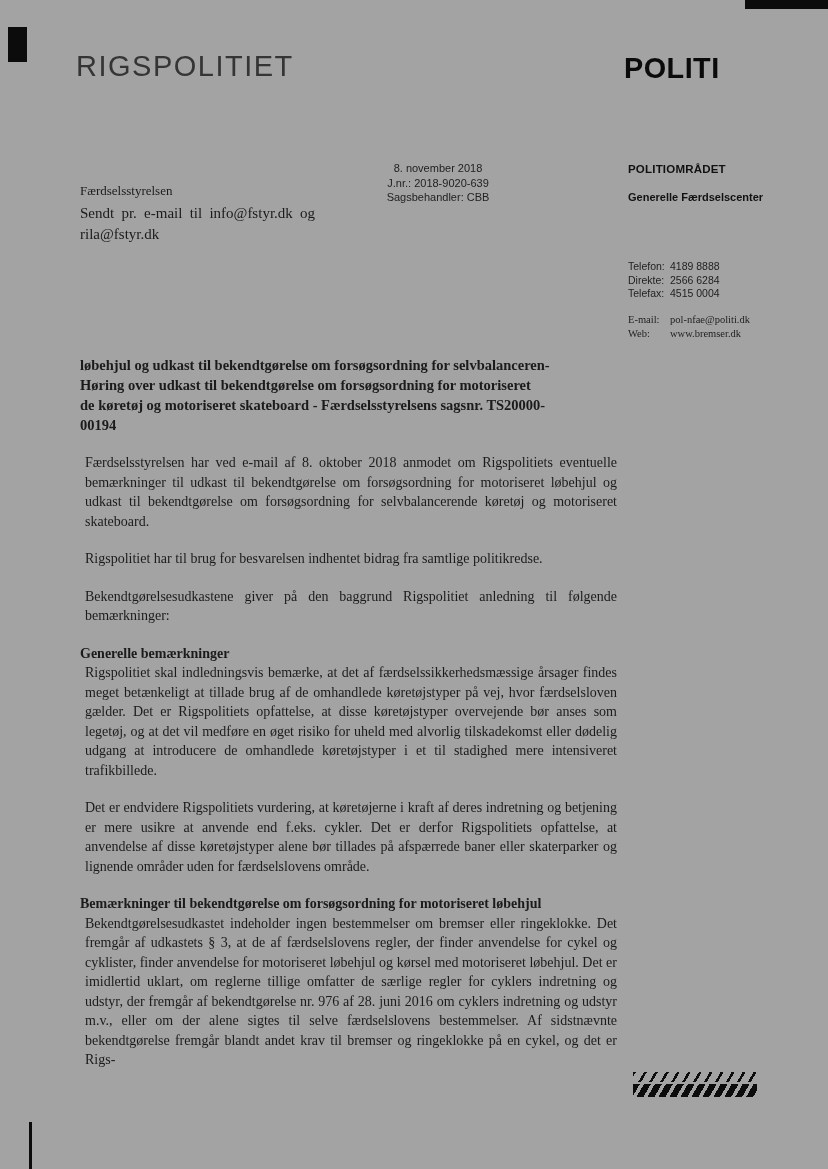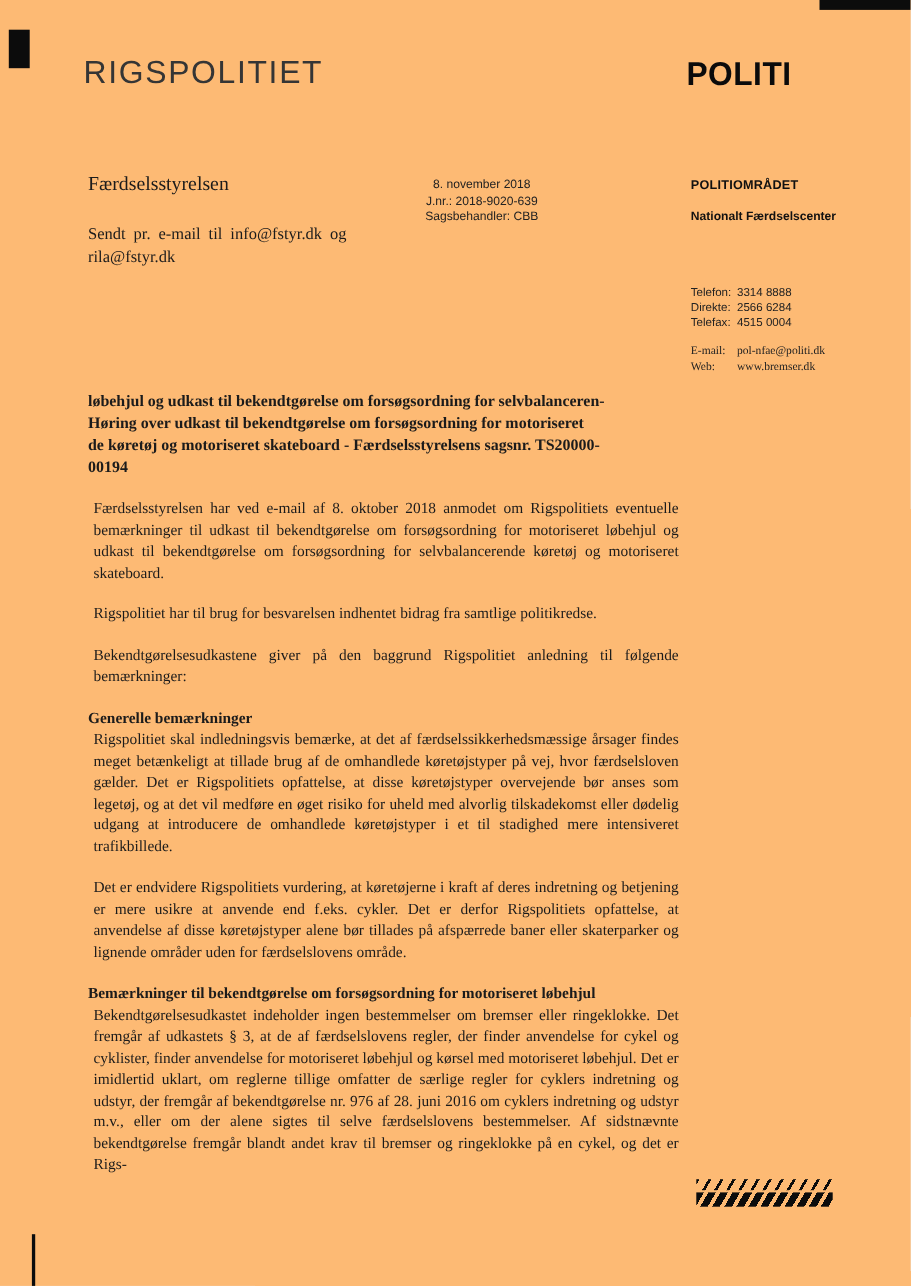--- a/index.html
+++ b/index.html
@@ -1,21 +1,21 @@
 <!DOCTYPE html>
 <html><head>
 <meta charset="utf-8">
 <style>
   html, body { margin: 0; padding: 0; background: #e8e8e6; }
   .page {
     position: relative;
     width: 828px;
     height: 1169px;
     margin: 0 auto;
-    background: #fdba74;
+    background: #a3a3a3;
     font-family: "Liberation Serif", serif;
     color: #1b1b1b;
     overflow: hidden;
   }
 
   
   .artifact-tl { position: absolute; left: 8px; top: 27px; width: 19px; height: 35px; background: #0c0c0c; }
   .artifact-tr { position: absolute; right: 0; top: 0; width: 83px; height: 9px; background: #0c0c0c; }
   .artifact-bl { position: absolute; left: 29px; bottom: 0; width: 3px; height: 47px; background: #0c0c0c; }
 
@@ -26,21 +26,21 @@
     font-size: 29px; font-weight: 400; letter-spacing: 1.5px; color: #353535;
   }
   .logo-politi {
     position: absolute; left: 624px; top: 51px;
     font-family: "Liberation Sans", sans-serif;
     font-size: 30px; font-weight: 800; letter-spacing: 0.5px; color: #0b0b0b;
     transform: scaleX(0.96); transform-origin: left top;
   }
 
   
-  .recipient { position: absolute; left: 80px; top: 157px; font-size: 18px; }
+  .recipient { position: absolute; left: 80px; top: 183px; font-size: 13px; }
   .sent { position: absolute; left: 80px; top: 203px; font-size: 15px; line-height: 21px; width: 280px; }
   .sent .l1 { word-spacing: 3.5px; }
 
   
   .meta {
     position: absolute; left: 330px; top: 161px; width: 216px;
     text-align: center; font-family: "Liberation Sans", sans-serif;
     font-size: 11px; line-height: 14.5px; color: #222;
   }
 
@@ -97,25 +97,25 @@
   </div>
 
   <div class="meta">
     <div>8. november 2018</div>
     <div><span>J.nr.:</span> <span>2018-9020-639</span></div>
     <div><span>Sagsbehandler:</span> <span>CBB</span></div>
   </div>
 
   <div class="sidebar-top">
     <div class="dept">POLITIOMRÅDET</div>
-    <div class="center">Nationalt Færdselscenter</div>
+    <div class="center">Generelle Færdselscenter</div>
   </div>
 
   <div class="contact">
-    <div class="row"><span class="lbl">Telefon:</span><span>3314 8888</span></div>
+    <div class="row"><span class="lbl">Telefon:</span><span>4189 8888</span></div>
     <div class="row"><span class="lbl">Direkte:</span><span>2566 6284</span></div>
     <div class="row"><span class="lbl">Telefax:</span><span>4515 0004</span></div>
   </div>
 
   <div class="online">
     <div class="row"><span class="lbl">E-mail:</span><span>pol-nfae@politi.dk</span></div>
     <div class="row"><span class="lbl">Web:</span><span>www.bremser.dk</span></div>
   </div>
 
   <div class="letter">

